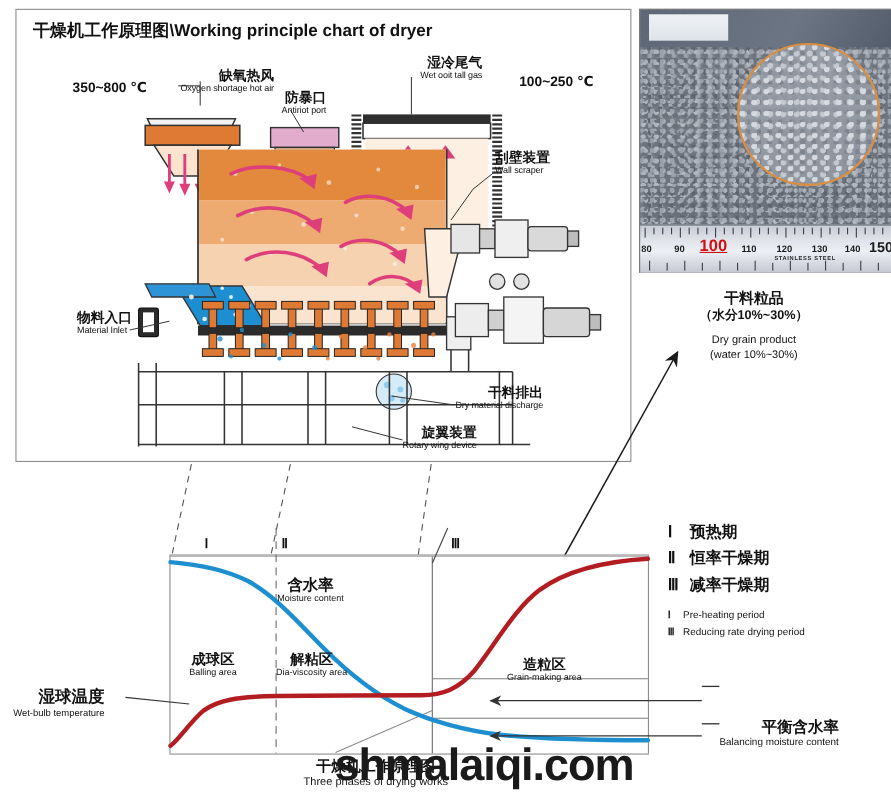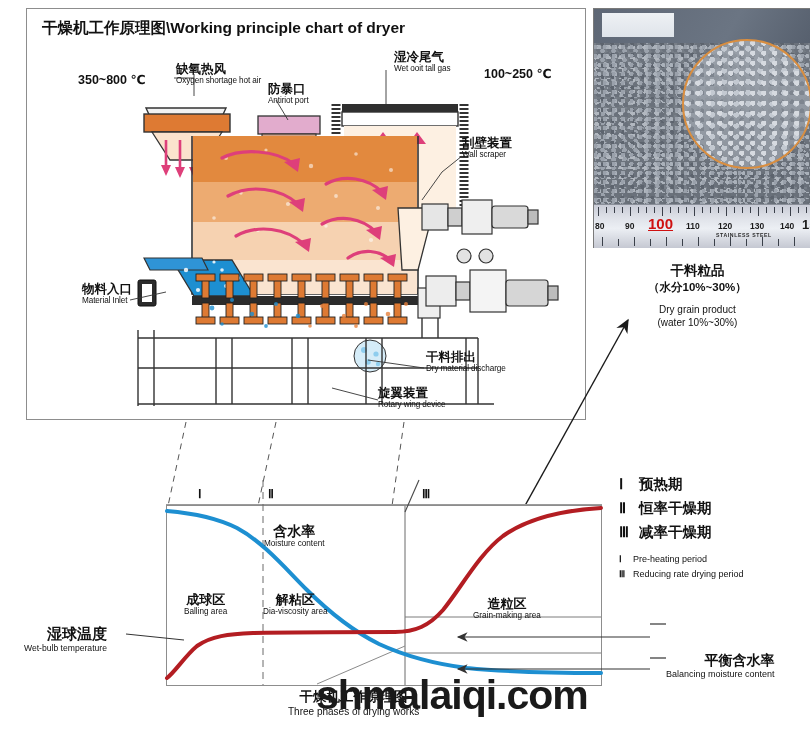--- a/index.html
+++ b/index.html
@@ -4,40 +4,40 @@
 <style>
   * { box-sizing: border-box; }
   html, body { margin:0; padding:0; }
   body {
     width: 810px; height: 735px;
     background: #ffffff;
     font-family: "Liberation Sans", "DejaVu Sans", sans-serif;
     position: relative;
     overflow: hidden;
   }
-  #root { position:absolute; left:16px; top:0; width:738px; height:735px; }
+  #root { position:absolute; left:4px; top:0; width:738px; height:735px; }
 
   .abs { position:absolute; }
 
   
   #principle-frame {
     left:10px; top:8px; width:560px; height:412px;
     border:1px solid #8d8d8d; background:#fff;
   }
   #principle-title {
     left:26px; top:18px;
     font-size:15.5px; font-weight:bold; color:#111;
     letter-spacing:0px; white-space:nowrap;
   }
 
   .cn { font-weight:bold; color:#111; }
   .en { color:#111; }
 
   .lbl { white-space:nowrap; }
-  .lbl .cn { display:block; font-size:12.5px; line-height:14px; }
+  .lbl .cn { display:block; font-size:12.5px; line-height:14px;text-align:right; }
   .lbl .en { display:block; font-size:8.2px; line-height:9.5px; letter-spacing:-.1px;}
 
   .temp { font-size:12.5px; font-weight:bold; color:#111; white-space:nowrap; }
 
   svg { display:block; overflow:visible; }
 
   
   #photo-card { left:577px; top:8px; width:230px; height:240px;
     border:1px solid #7a7a7a; background:#6d7480; }
   #photo-gravel {

